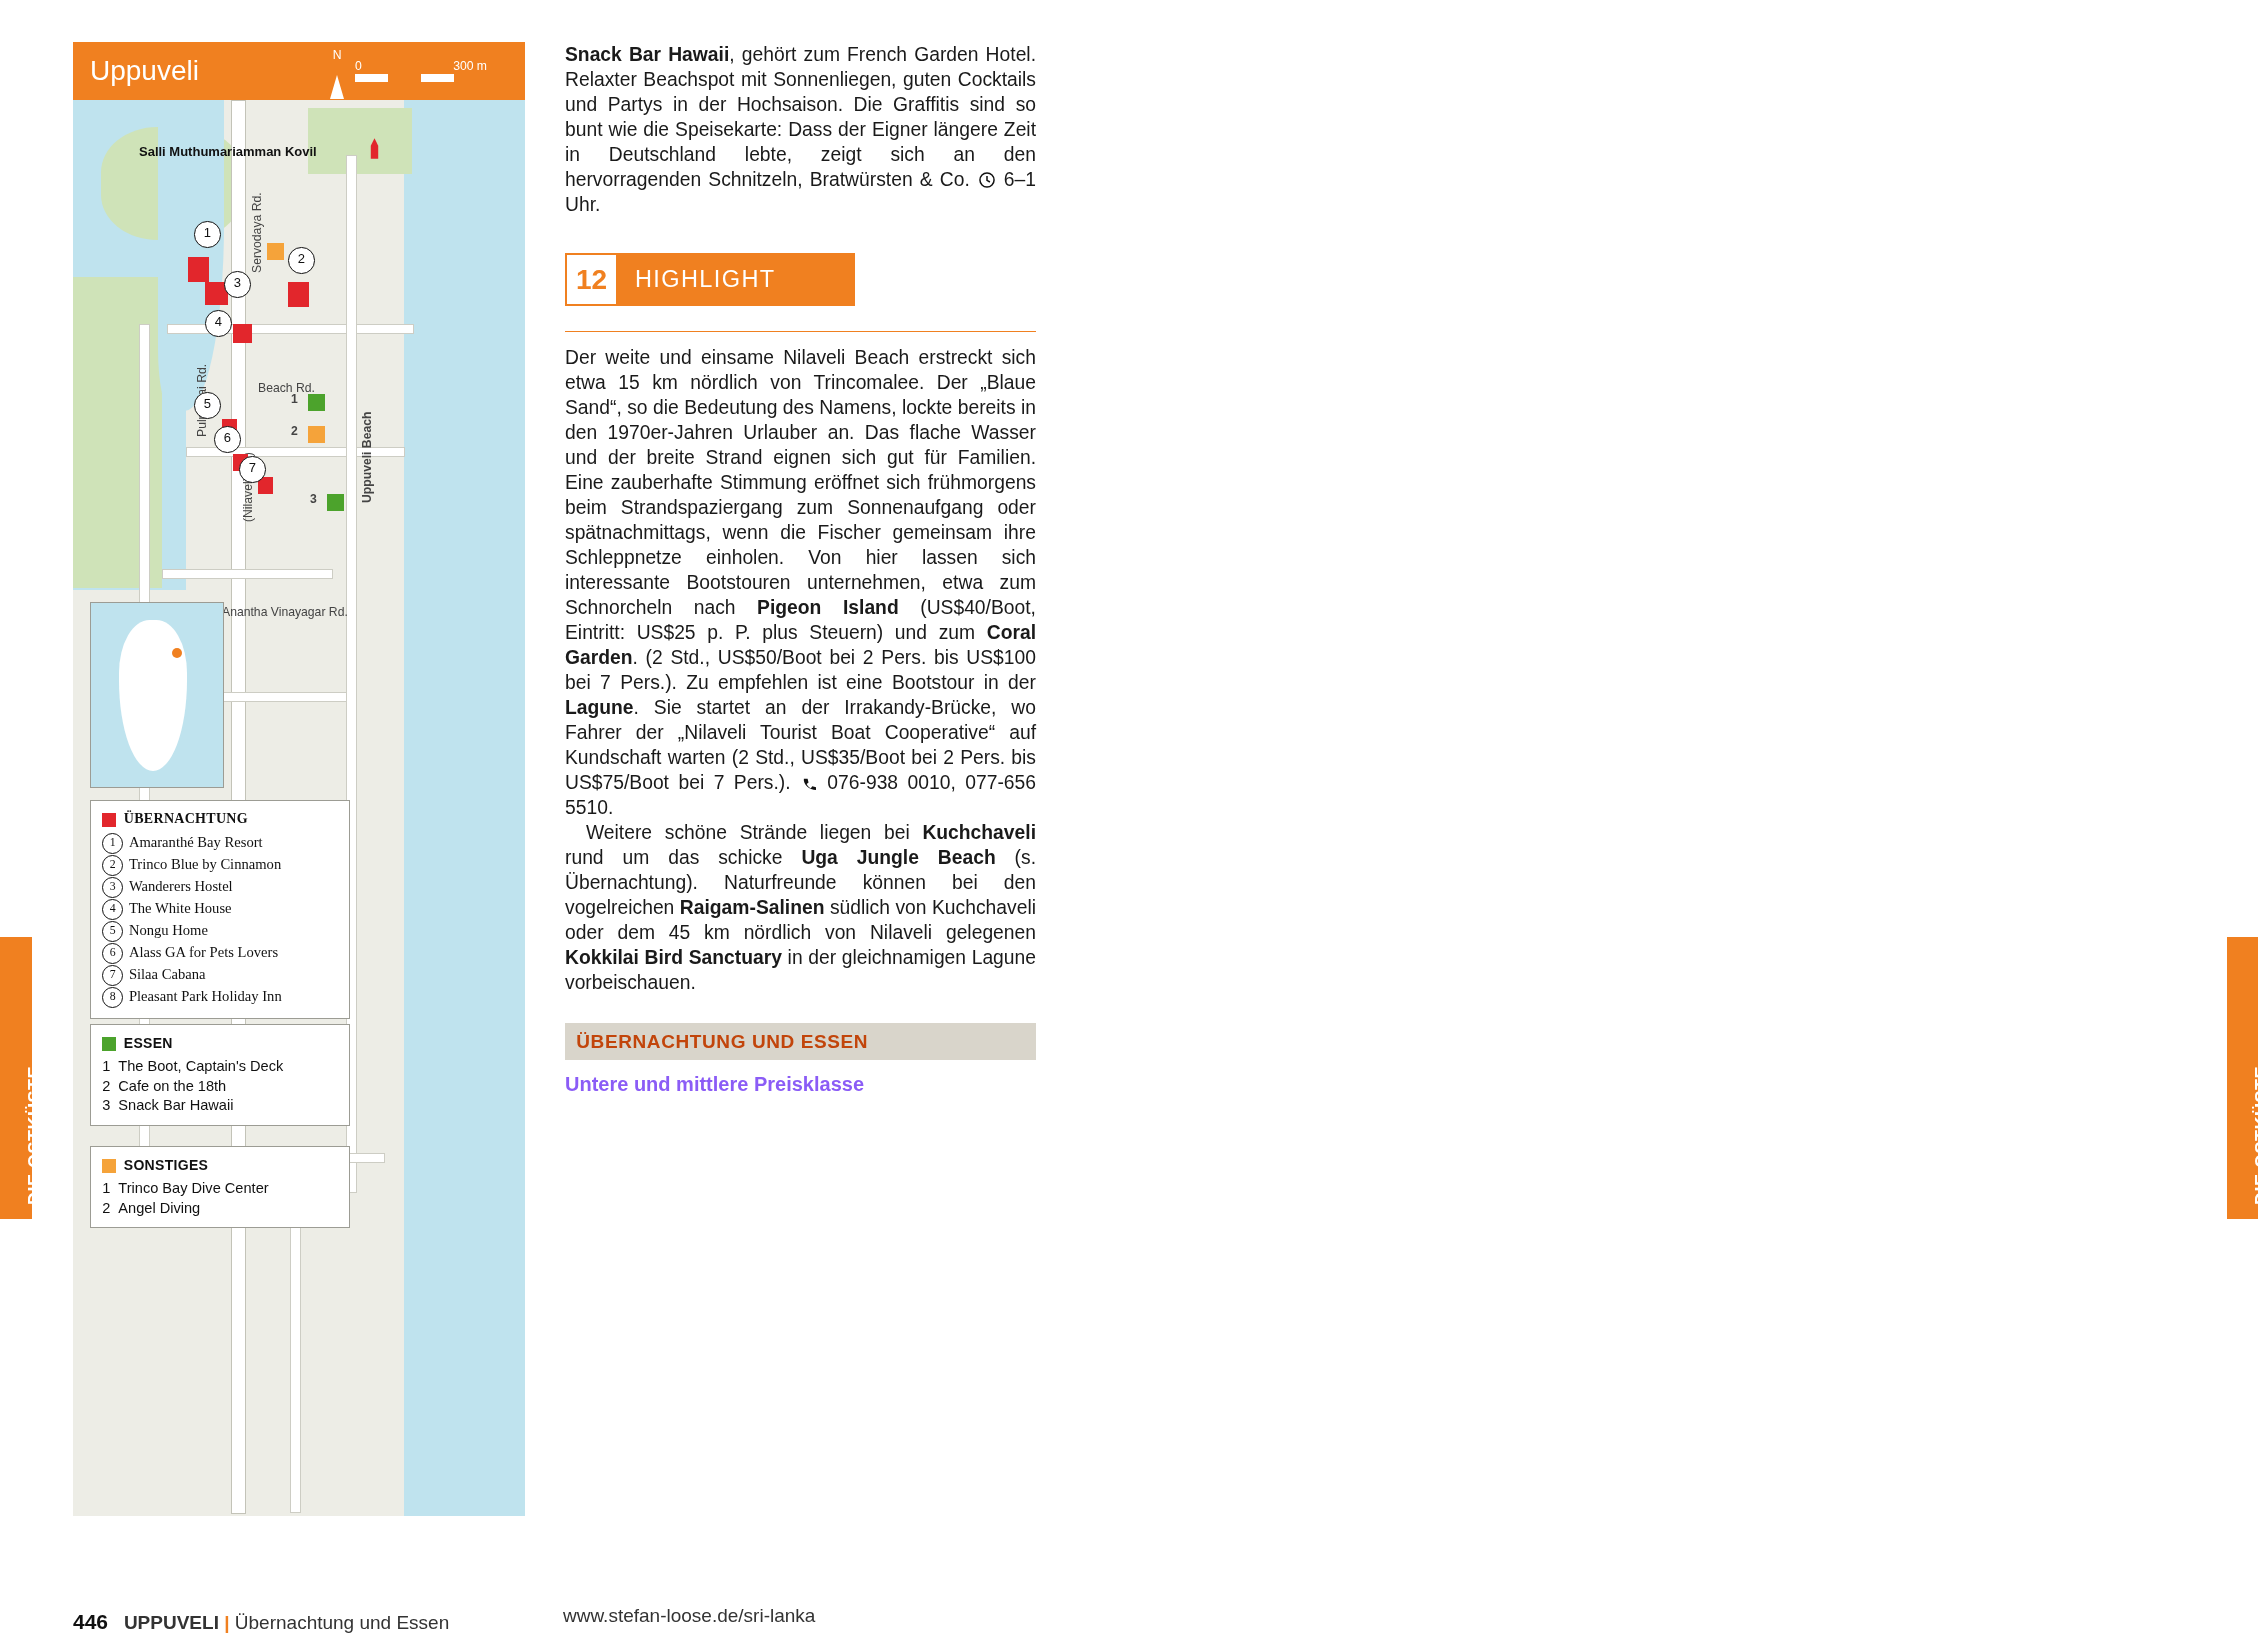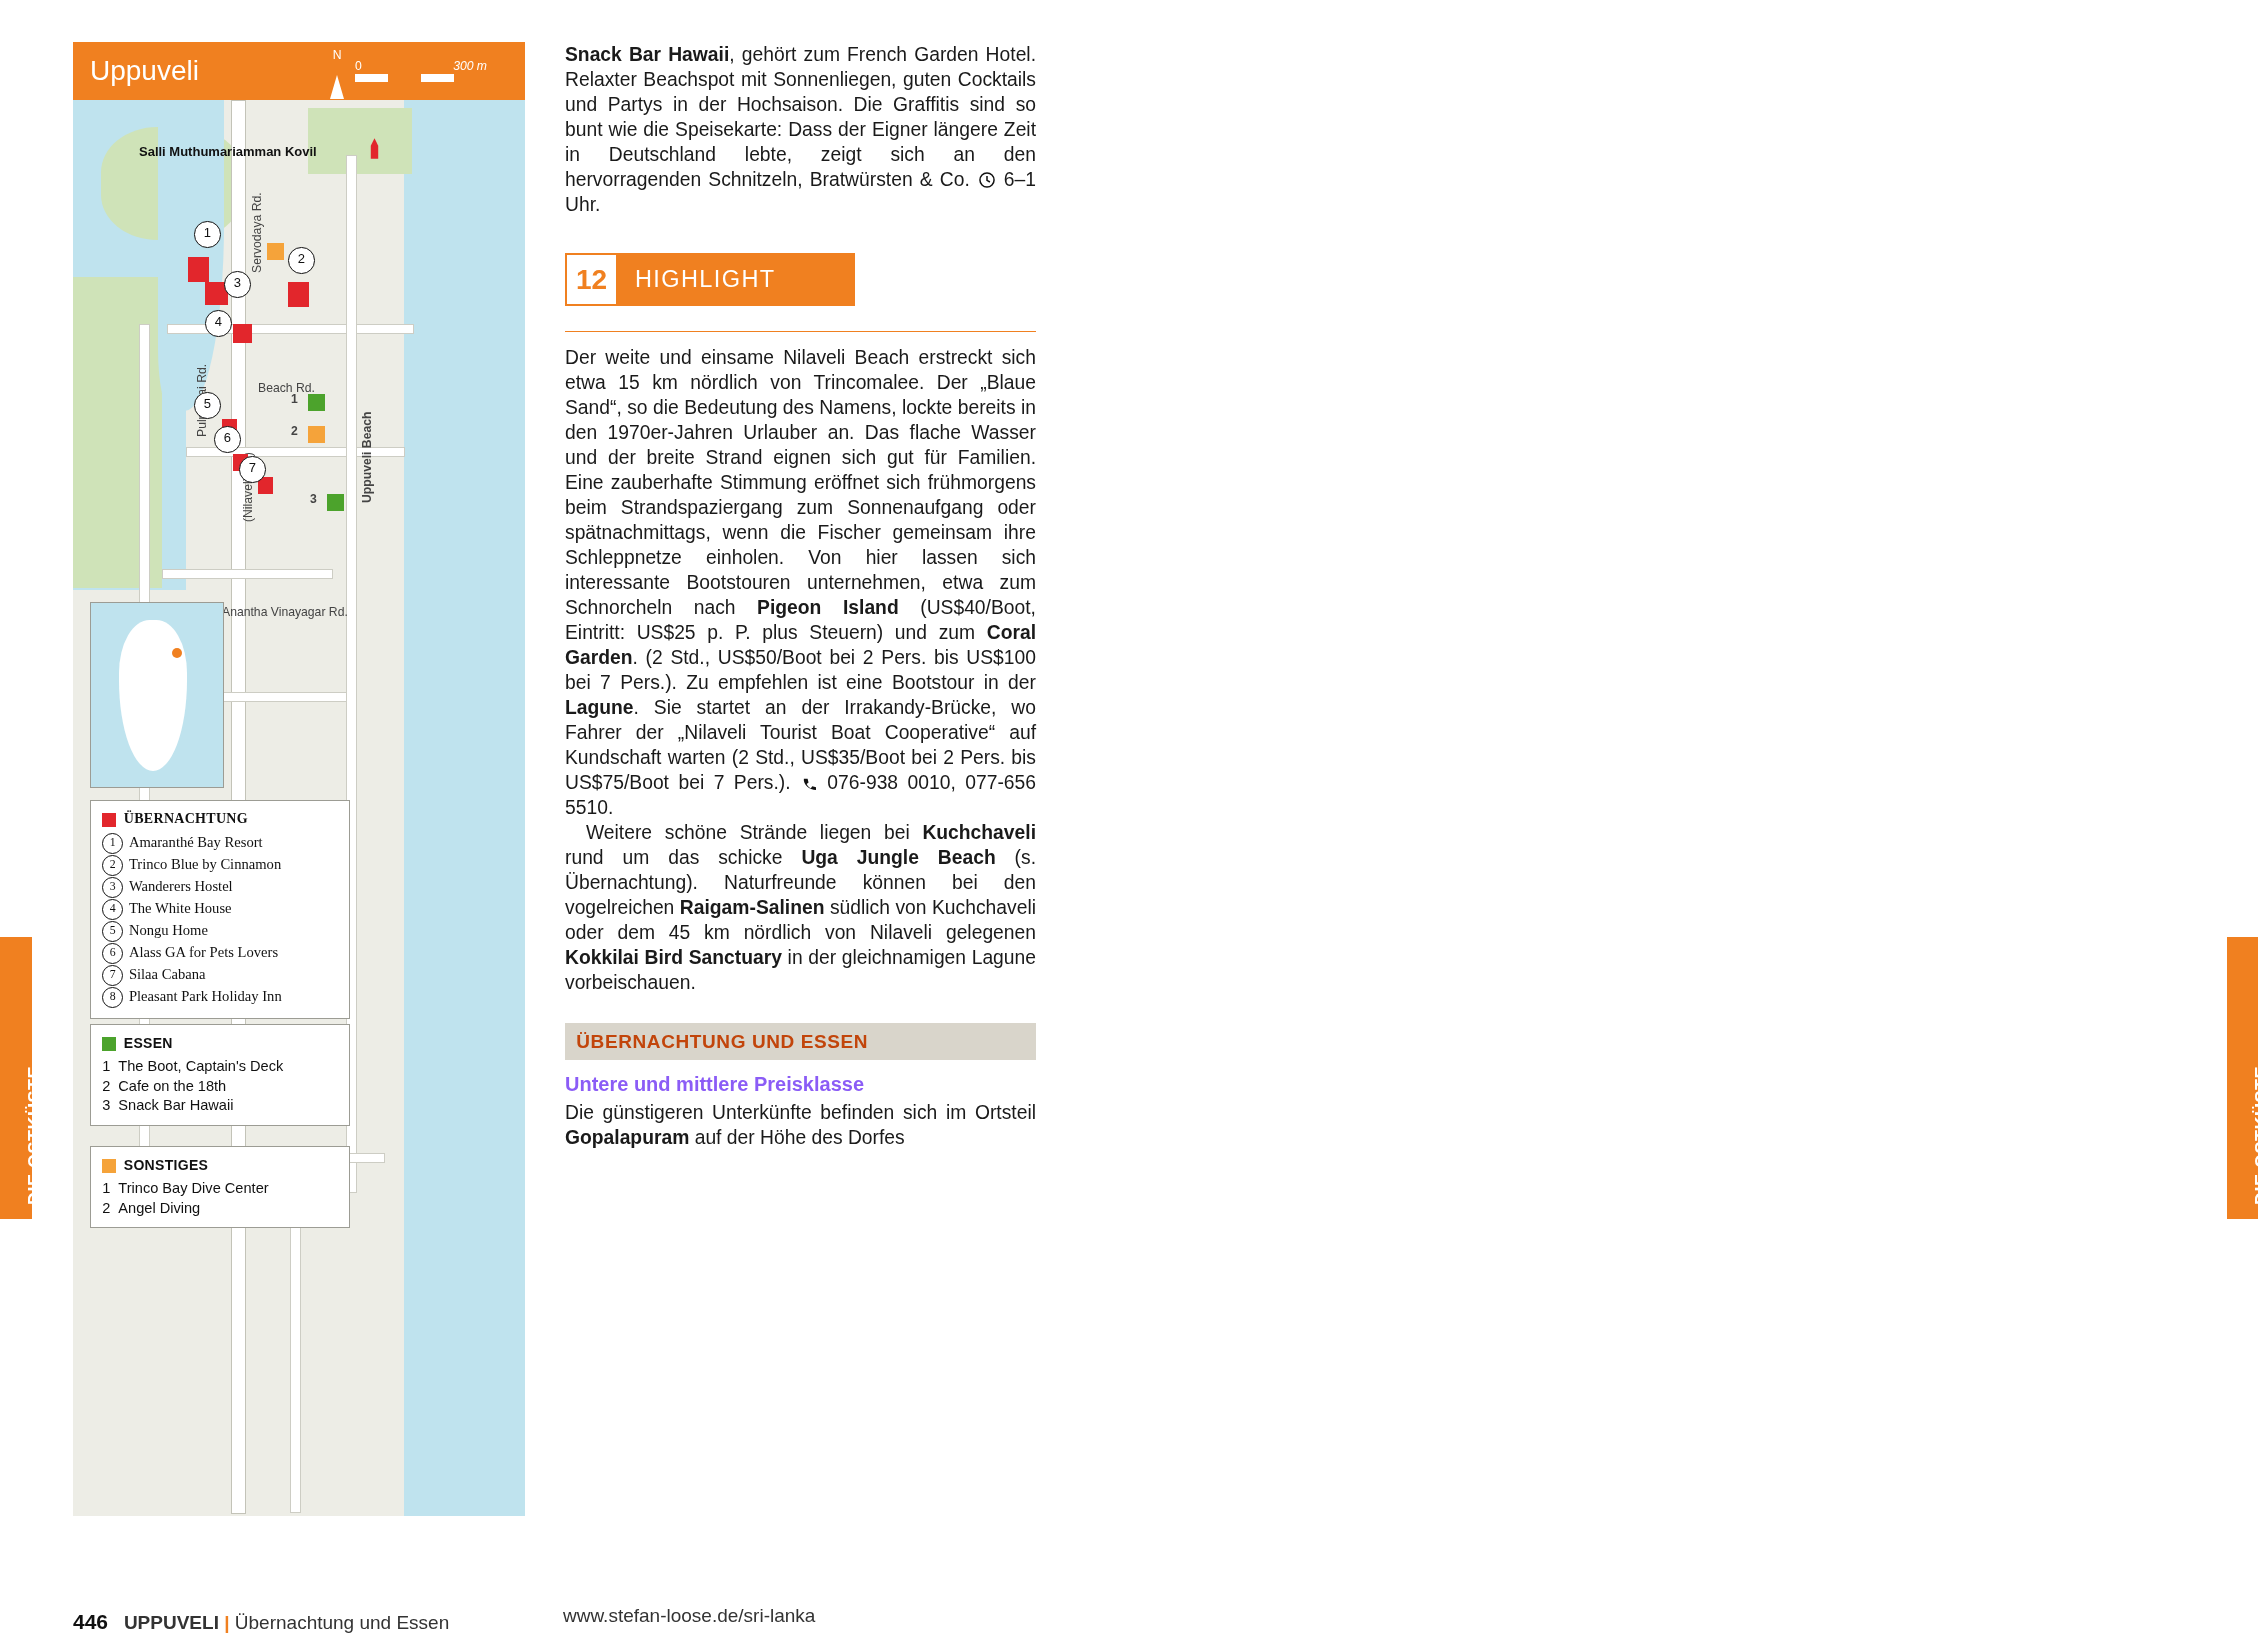--- a/index.html
+++ b/index.html
@@ -75,21 +75,21 @@
   .north-arrow .n{display:block;font-size:12.2px;line-height:11.3px;}
   .north-arrow .tri{
     width:0;height:0;margin:1.9px auto 0 auto;
     border-left:7.5px solid transparent;border-right:7.5px solid transparent;
     border-bottom:24.5px solid #fff;
   }
   .scalebar{position:absolute;left:282px;top:19px;width:132px;height:28px;color:#fff;font-size:12.2px;}
   .scalebar .bar{position:absolute;left:0;top:13px;width:132px;height:7.5px;background:#fff;}
   .scalebar .bar .seg{position:absolute;top:0;height:7.5px;background:#F08020;}
   .scalebar .lbl0{position:absolute;left:0;top:-1.9px;}
-  .scalebar .lbl1{position:absolute;right:0;top:-1.9px;font-style:italic;}
+  .scalebar .lbl1{position:absolute;right:0;top:-1.9px;}
 
   
   .sea{position:absolute;background:#BFE3EE;}
   .green{position:absolute;background:#CFE3B8;}
   .road{position:absolute;background:#ffffff;border:0.9px solid #CDCDC4;}
   .road-major{position:absolute;background:#ffffff;border:0.9px solid #C3C3B8;}
   .road-label{position:absolute;font-size:12.2px;color:#444;white-space:nowrap;}
   .map-marker{
     position:absolute;width:24.5px;height:24.5px;border-radius:50%;
     background:#fff;border:1.9px solid #111;
@@ -357,23 +357,20 @@
           </svg> <span>076-938 0010, 077-656 5510.</span>
       </p>
 
       <p class="body-text" style="margin:0;text-indent:21px;">
         <span>Weitere schöne Strände liegen bei </span><b>Kuchchaveli</b><span> rund um das schicke </span><b>Uga Jungle Beach</b><span> (s. Übernachtung). Naturfreunde können bei den vogelreichen </span><b>Raigam-Salinen</b><span> südlich von Kuchchaveli oder dem 45 km nördlich von Nilaveli gelegenen </span><b>Kokkilai Bird Sanctuary</b><span> in der gleichnamigen Lagune vorbeischauen.</span>
       </p>
 
       <div class="sec-bar">ÜBERNACHTUNG UND ESSEN</div>
       <div class="sub-orange">Untere und mittlere Preisklasse</div>
 
-      <p class="body-text" style="margin:0;">
-        <span>Die günstigeren Unterkünfte befinden sich im Ortsteil </span><b>Gopalapuram</b><span> auf der Höhe des Dorfes</span>
-      </p>
     </div>
 
     <div class="footer" id="left-footer">
       <span class="f-left">
         <span class="pg">446</span>
         &nbsp;&nbsp;<span style="font-weight:bold;">UPPUVELI</span>
         <span class="sep">|</span>
         <span>Übernachtung und Essen</span>
       </span>
       <span class="f-mid">www.stefan-loose.de/sri-lanka</span>

